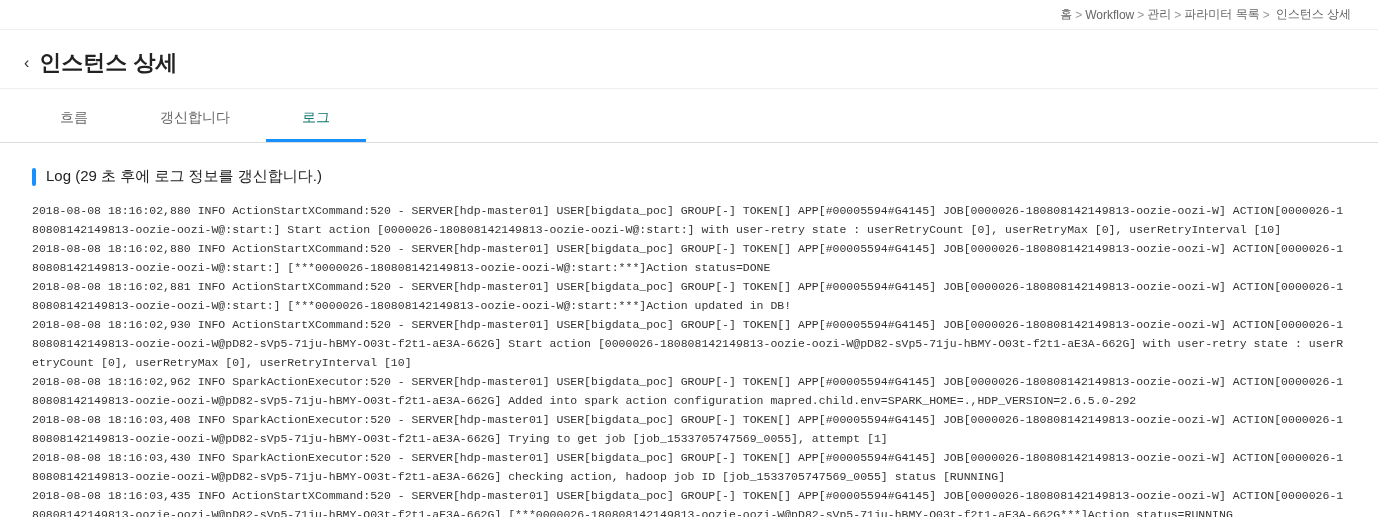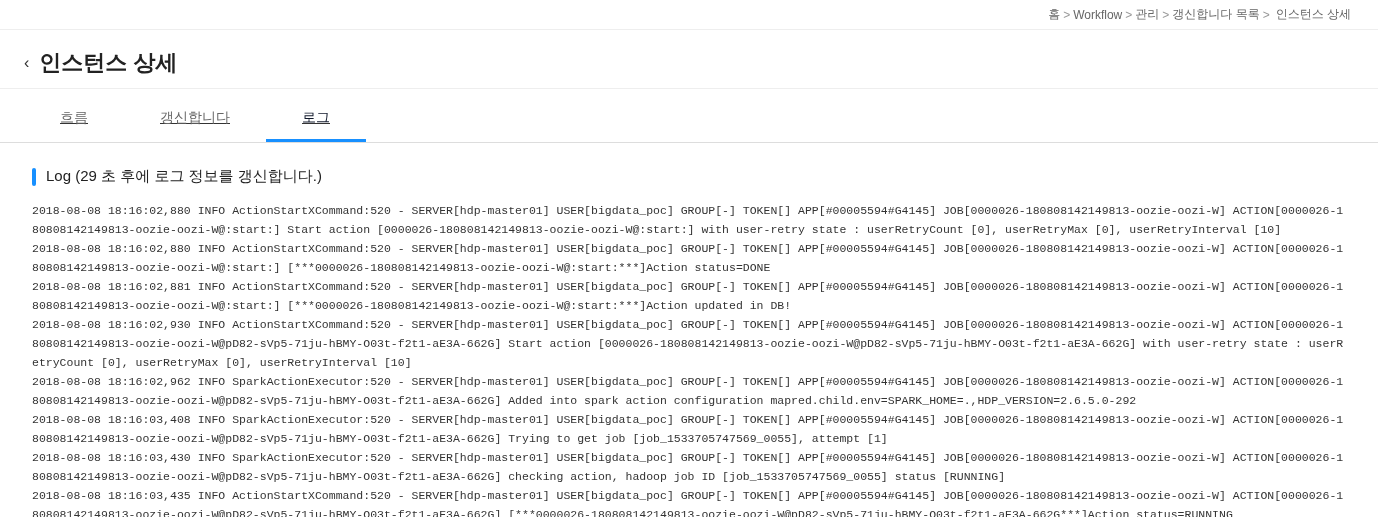--- a/index.html
+++ b/index.html
@@ -36,32 +36,31 @@
     .page-title {
       font-size: 22px;
       font-weight: 600;
       color: #222;
     }
     .tabs {
       display: flex;
       border-bottom: 1px solid #ddd;
       padding: 0 24px;
       margin-top: 8px;
-      text-decoration: underline;
     }
     .tab {
       padding: 12px 36px;
       font-size: 14px;
       color: #666;
       cursor: pointer;
       border-bottom: 3px solid transparent;
       user-select: none;
     }
     .tab.active {
-      color: #0f172a;
+      color: #0f766e;
       border-bottom: 3px solid #1890ff;
       font-weight: 500;
     }
     .content-area {
       padding: 24px 32px;
     }
     .log-header {
       display: flex;
       align-items: flex-end;
       margin-bottom: 16px;
@@ -90,21 +89,21 @@
 </head>
 <body>
 
 <div class="breadcrumb-bar">
   <a>홈</a>
   <span class="sep">&gt;</span>
   <a>Workflow</a>
   <span class="sep">&gt;</span>
   <a>관리</a>
   <span class="sep">&gt;</span>
-  <a>갱신합니다 목록</a>
+  <a>파라미터 목록</a>
   <span class="sep">&gt;</span>
   <span>인스턴스 상세</span>
 </div>
 
 <div class="page-header">
   <span class="back-icon">‹</span>
   <span class="page-title">인스턴스 상세</span>
 </div>
 
 <div class="tabs">

